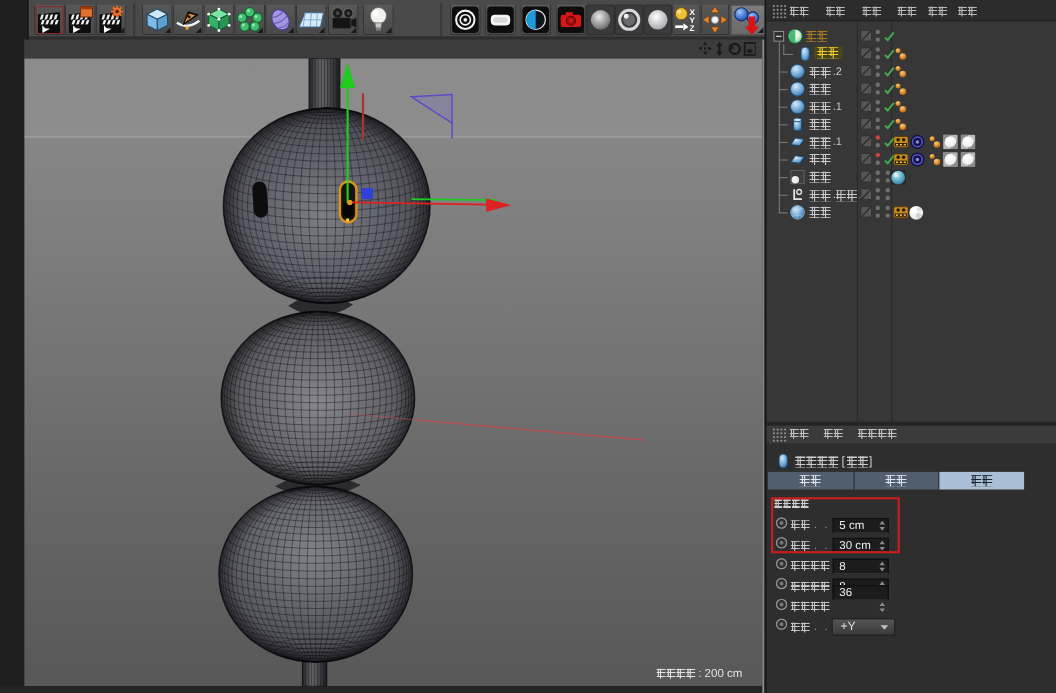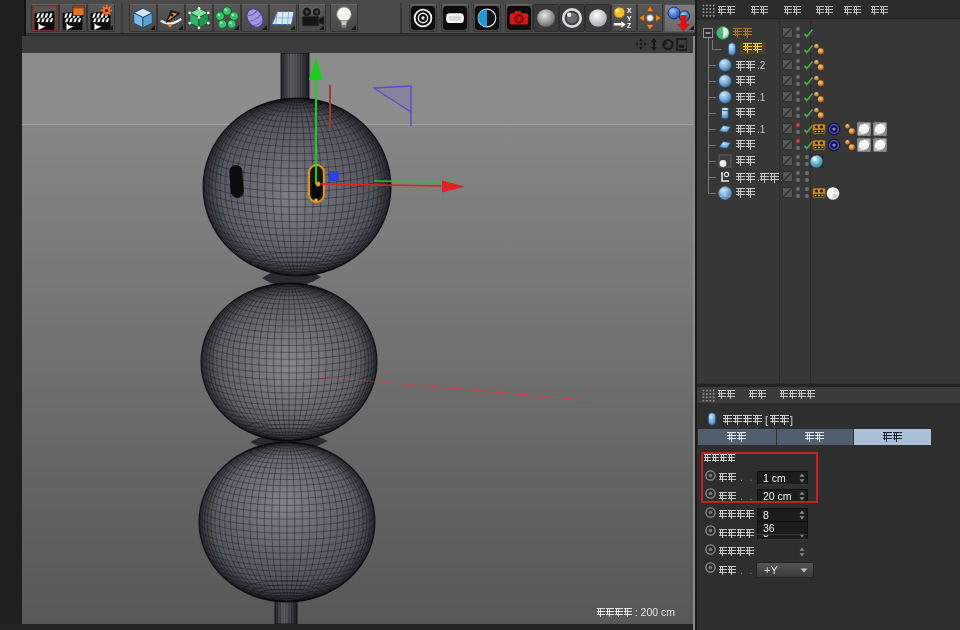--- a/index.html
+++ b/index.html
@@ -1400,35 +1400,35 @@
       </div>
   <svg width="11" height="11" viewBox="0 0 11 11" style="position:absolute;left:8px;top:469.5px">
 <circle cx="5.5" cy="5.5" r="4.6" fill="none" stroke="#8e8e8e" stroke-width="1.3"></circle>
 <circle cx="5.5" cy="5.5" r="1.8" fill="#777"></circle>
       </svg>
 <div style="position:absolute;left:22px;top:470.5px;display:flex;align-items:center;height:14px">
         <i class="zh" style="--c:#c6c6c6;width:8px;height:9px;margin-right:1px;opacity:1.0"></i>
         <i class="zh" style="--c:#c6c6c6;width:8px;height:9px;margin-right:1px;opacity:1.0"></i>
         <span style="color:#9a9a9a;font-size:10px;margin-left:3px;letter-spacing:2px">. .</span>
       </div>
-<div class="inp" style="top:470.5px">1 cm</div>
+<div class="inp" style="top:470.5px">5 cm</div>
 <svg width="6" height="10" viewBox="0 0 6 10" style="position:absolute;left:102px;top:472.5px">
 <polygon points="3,0.5 0.5,3.8 5.5,3.8" fill="#8a8a8a"></polygon>
         <polygon points="3,9.5 0.5,6.2 5.5,6.2" fill="#8a8a8a"></polygon>
       </svg>
 <svg width="11" height="11" viewBox="0 0 11 11" style="position:absolute;left:8px;top:488.0px">
 <circle cx="5.5" cy="5.5" r="4.6" fill="none" stroke="#8e8e8e" stroke-width="1.3"></circle>
 <circle cx="5.5" cy="5.5" r="1.8" fill="#777"></circle>
       </svg>
 <div style="position:absolute;left:22px;top:489.0px;display:flex;align-items:center;height:14px">
         <i class="zh" style="--c:#c6c6c6;width:8px;height:9px;margin-right:1px;opacity:1.0"></i>
         <i class="zh" style="--c:#c6c6c6;width:8px;height:9px;margin-right:1px;opacity:1.0"></i>
         <span style="color:#9a9a9a;font-size:10px;margin-left:3px;letter-spacing:2px">. .</span>
       </div>
-<div class="inp" style="top:489.0px">20 cm</div>
+<div class="inp" style="top:489.0px">30 cm</div>
 <svg width="6" height="10" viewBox="0 0 6 10" style="position:absolute;left:102px;top:491.0px">
 <polygon points="3,0.5 0.5,3.8 5.5,3.8" fill="#8a8a8a"></polygon>
         <polygon points="3,9.5 0.5,6.2 5.5,6.2" fill="#8a8a8a"></polygon>
       </svg>
 <svg width="11" height="11" viewBox="0 0 11 11" style="position:absolute;left:8px;top:506.5px">
 <circle cx="5.5" cy="5.5" r="4.6" fill="none" stroke="#8e8e8e" stroke-width="1.3"></circle>
 <circle cx="5.5" cy="5.5" r="1.8" fill="#777"></circle>
       </svg>
 <div style="position:absolute;left:22px;top:507.5px;display:flex;align-items:center;height:14px">
         <i class="zh" style="--c:#c6c6c6;width:8px;height:9px;margin-right:1px;opacity:1.0"></i>
@@ -1459,21 +1459,21 @@
 <svg width="11" height="11" viewBox="0 0 11 11" style="position:absolute;left:8px;top:543.5px">
 <circle cx="5.5" cy="5.5" r="4.6" fill="none" stroke="#8e8e8e" stroke-width="1.3"></circle>
 <circle cx="5.5" cy="5.5" r="1.8" fill="#777"></circle>
       </svg>
 <div style="position:absolute;left:22px;top:544.5px;display:flex;align-items:center;height:14px">
         <i class="zh" style="--c:#c6c6c6;width:8px;height:9px;margin-right:1px;opacity:1.0"></i>
         <i class="zh" style="--c:#c6c6c6;width:8px;height:9px;margin-right:1px;opacity:1.0"></i>
         <i class="zh" style="--c:#c6c6c6;width:8px;height:9px;margin-right:1px;opacity:1.0"></i>
         <i class="zh" style="--c:#c6c6c6;width:8px;height:9px;margin-right:1px;opacity:1.0"></i>
       </div>
-<div class="inp" style="top:521px">36</div>
+<div class="inp" style="top:532px">36</div>
 <svg width="6" height="10" viewBox="0 0 6 10" style="position:absolute;left:102px;top:546.5px">
 <polygon points="3,0.5 0.5,3.8 5.5,3.8" fill="#8a8a8a"></polygon>
         <polygon points="3,9.5 0.5,6.2 5.5,6.2" fill="#8a8a8a"></polygon>
       </svg>
 <svg width="11" height="11" viewBox="0 0 11 11" style="position:absolute;left:8px;top:562px">
 <circle cx="5.5" cy="5.5" r="4.6" fill="none" stroke="#8e8e8e" stroke-width="1.3"></circle>
 <circle cx="5.5" cy="5.5" r="1.8" fill="#777"></circle>
       </svg>
 <div style="position:absolute;left:22px;top:563px;display:flex;align-items:center;height:14px">
         <i class="zh" style="--c:#c6c6c6;width:8px;height:9px;margin-right:1px;opacity:1.0"></i>

